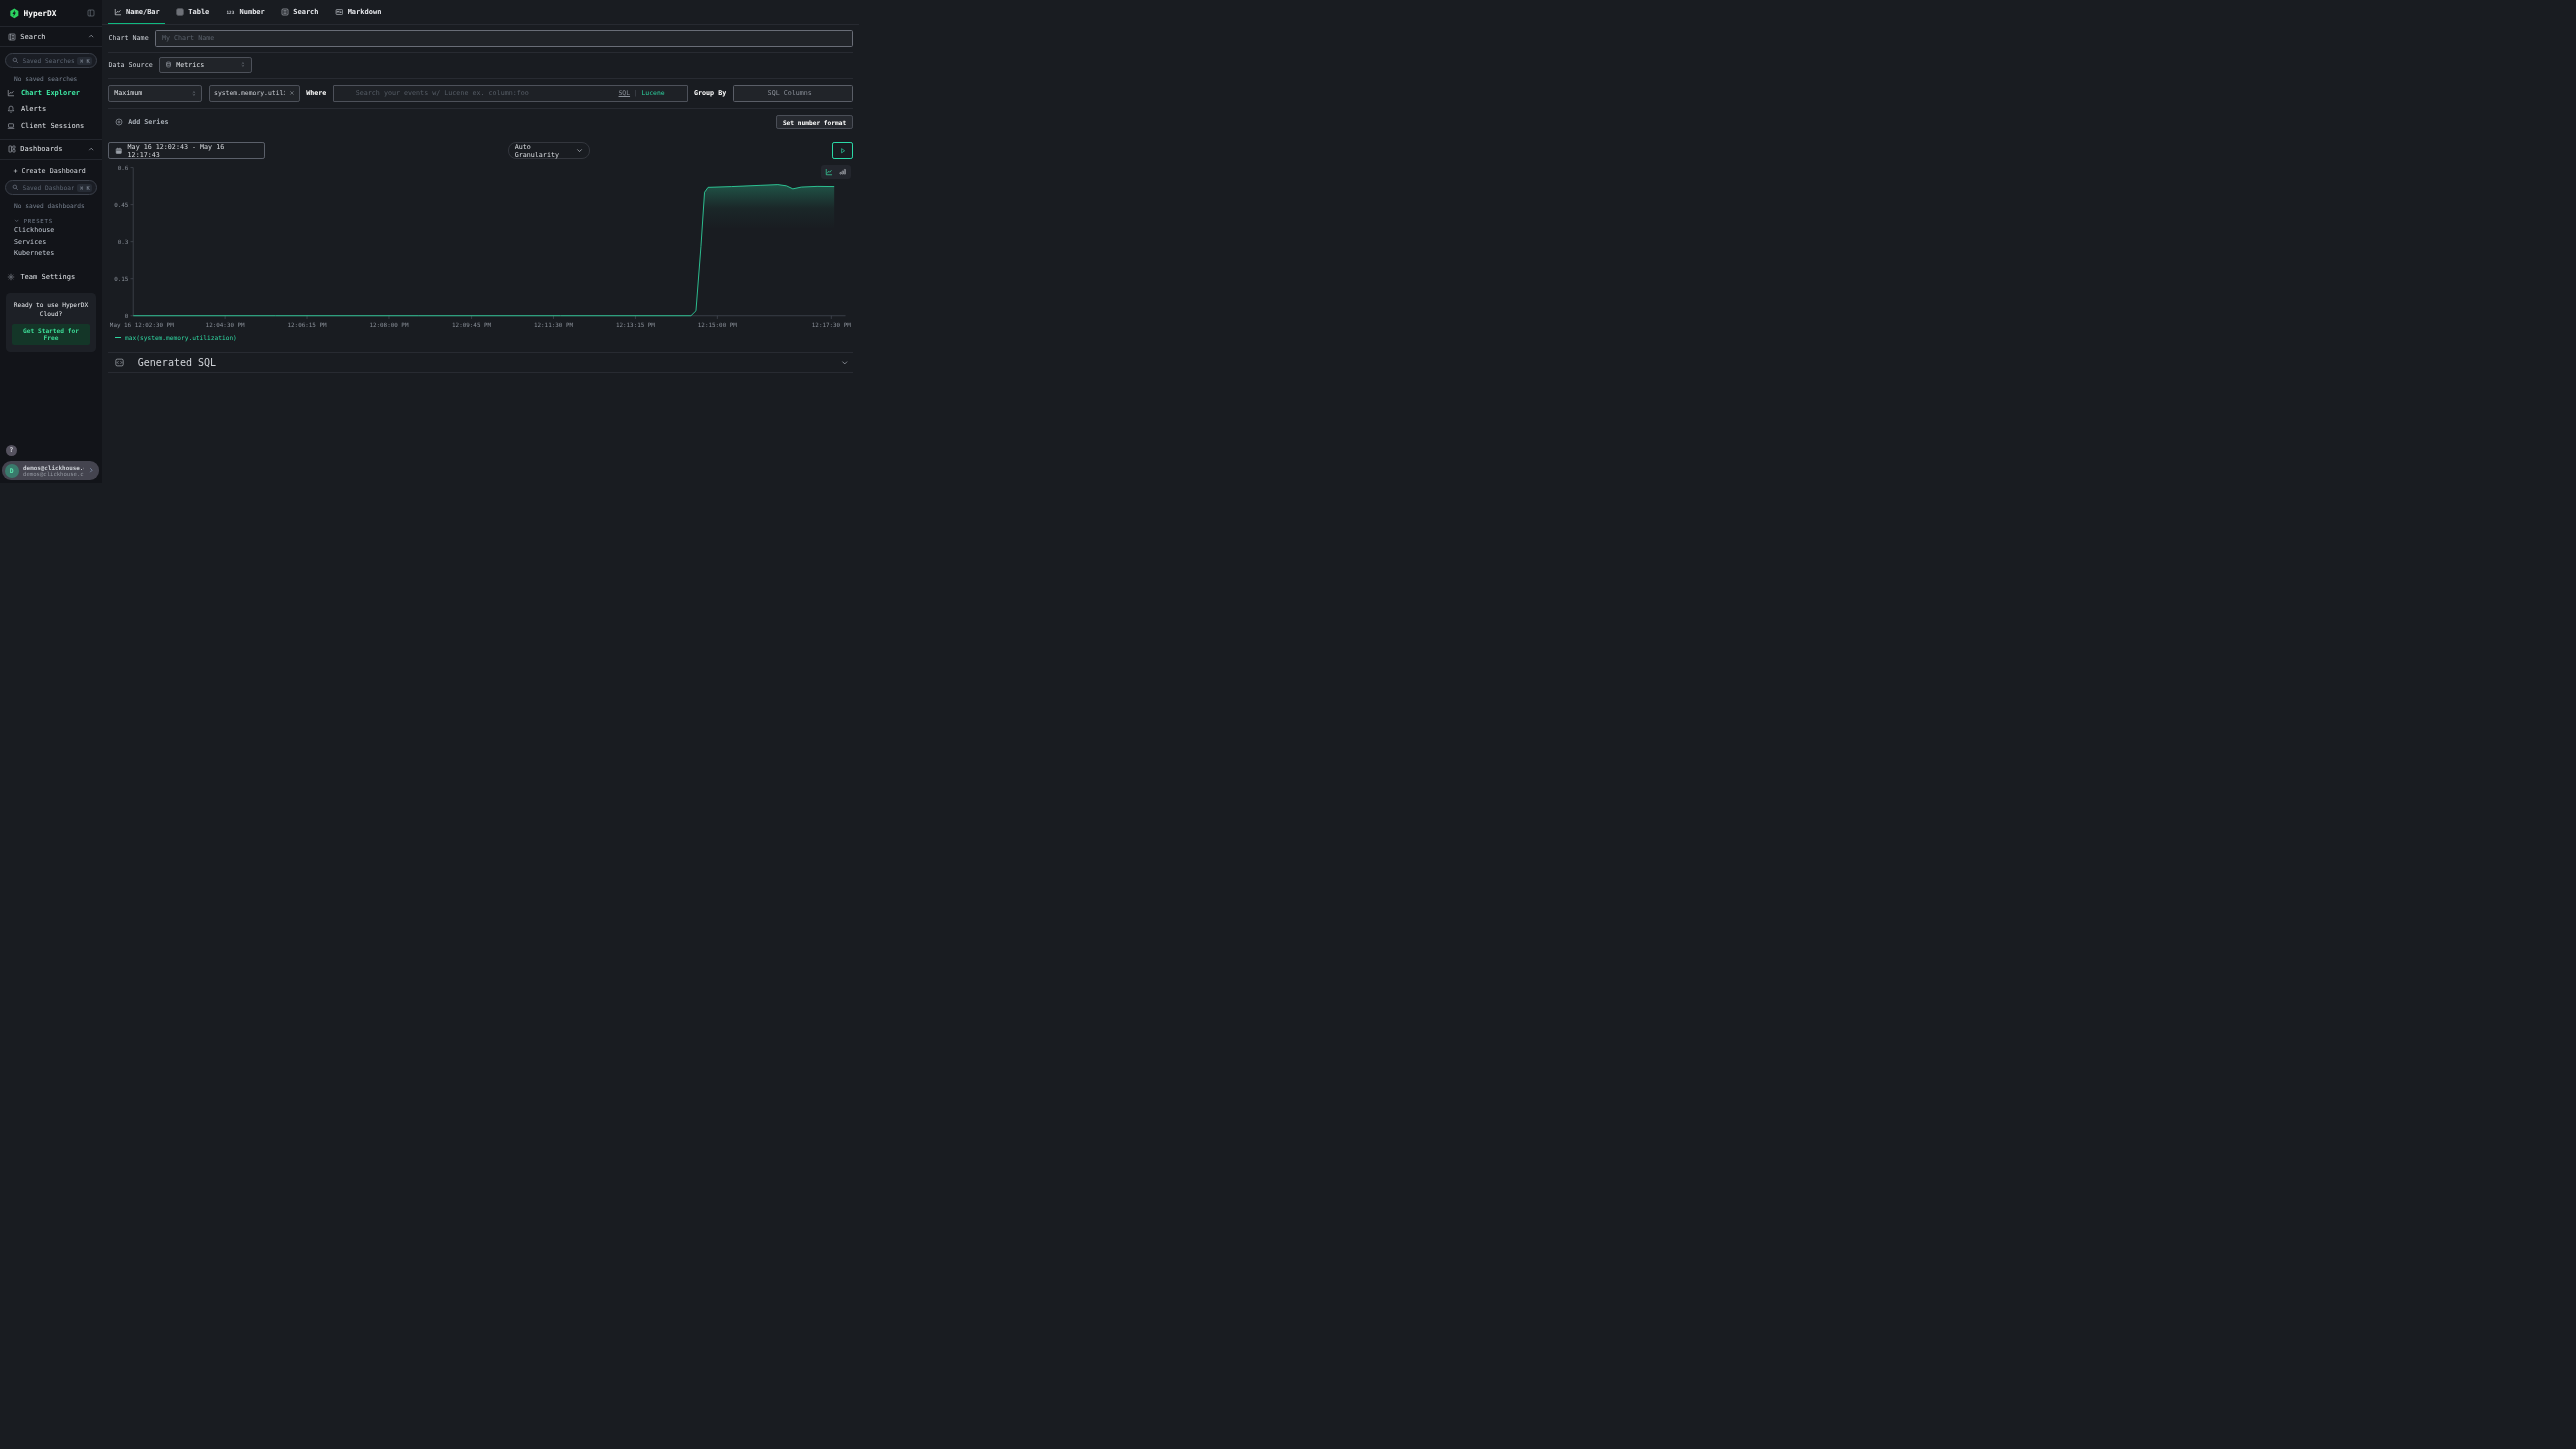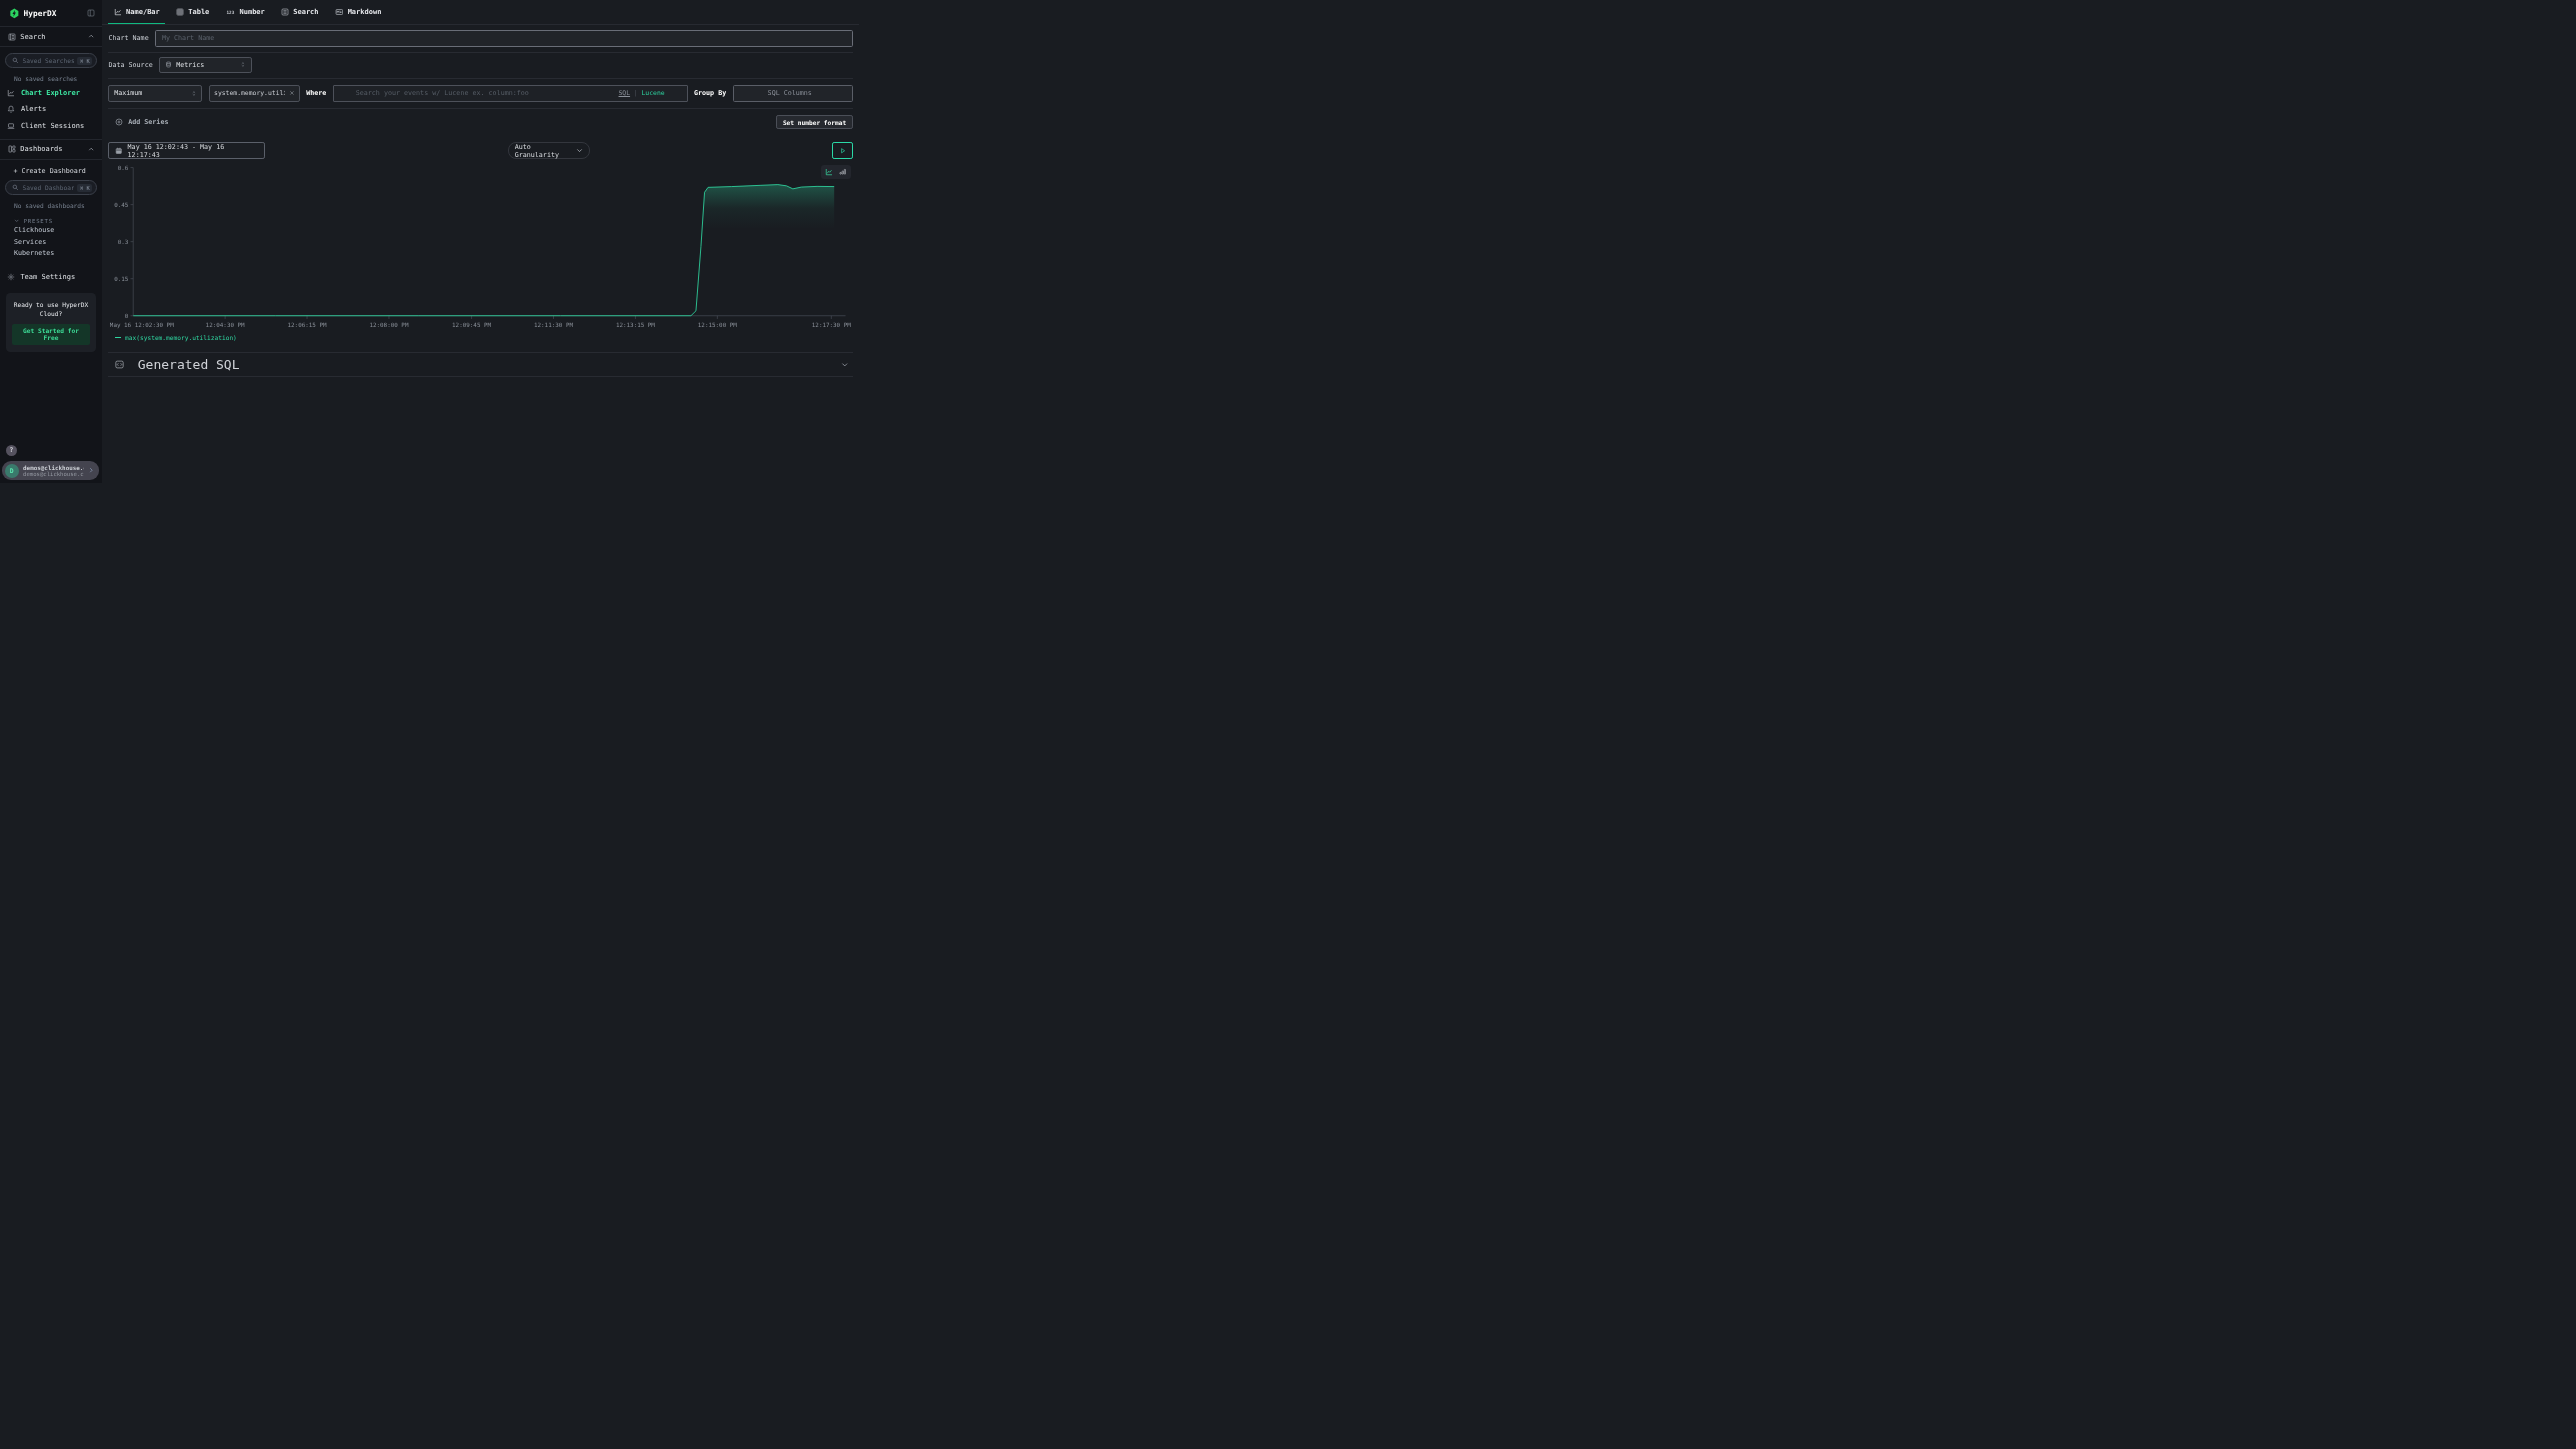--- a/index.html
+++ b/index.html
@@ -78,21 +78,21 @@
   .granularity-box .sel-label { flex:1; }
   .play-btn { width:20.4px; height:17px; border:0.5px solid #2bd9a7; border-radius:2.1px; background:transparent; display:flex; align-items:center; justify-content:center; cursor:pointer; }
   .chart-wrap { position:relative; margin:2.1px 6.4px 0; }
   .chart-type-toggle { position:absolute; top:3.2px; right:1.6px; background:#23262d; border-radius:3.2px; padding:3.2px 4.8px; display:flex; align-items:center; gap:5.4px; }
   .ct-btn { cursor:pointer; display:flex; }
   .legend-row { display:flex; align-items:center; gap:3.8px; margin:2.1px 0 0 13.4px; }
   .legend-swatch { width:5.9px; height:1.1px; }
   .legend-label { font-size:6.2px; }
   .sql-section { margin-top:10.7px; }
   .sql-row { display:flex; align-items:center; gap:5.4px; padding:4.3px 10.7px 4.3px 13.4px; cursor:pointer; }
-  .sql-row .lbl { flex:1; font-size:13px; color:#d0d3d8;padding-left:8px; }
+  .sql-row .lbl { flex:1; font-size:10px; color:#d0d3d8;padding-left:8px; }
   .icon { display:inline-flex; }
 </style>
 </head>
 <body>
 
 <aside class="sidebar">
   <div class="logo-row">
     <span class="icon">
       <svg width="10.7" height="10.7" viewBox="0 0 24 24">
         <path d="M12 1 L21 6.5 V17.5 L12 23 L3 17.5 V6.5 Z" fill="#2bd25f"></path>

